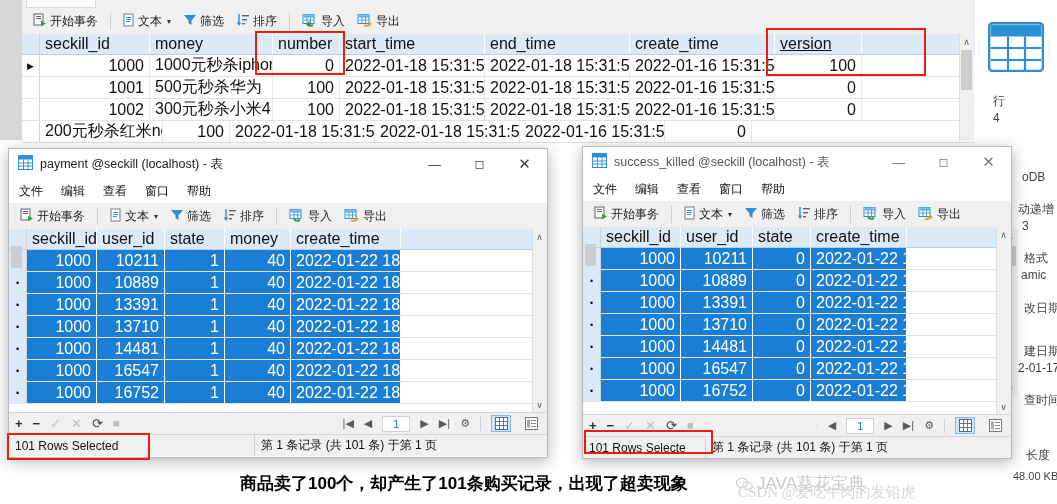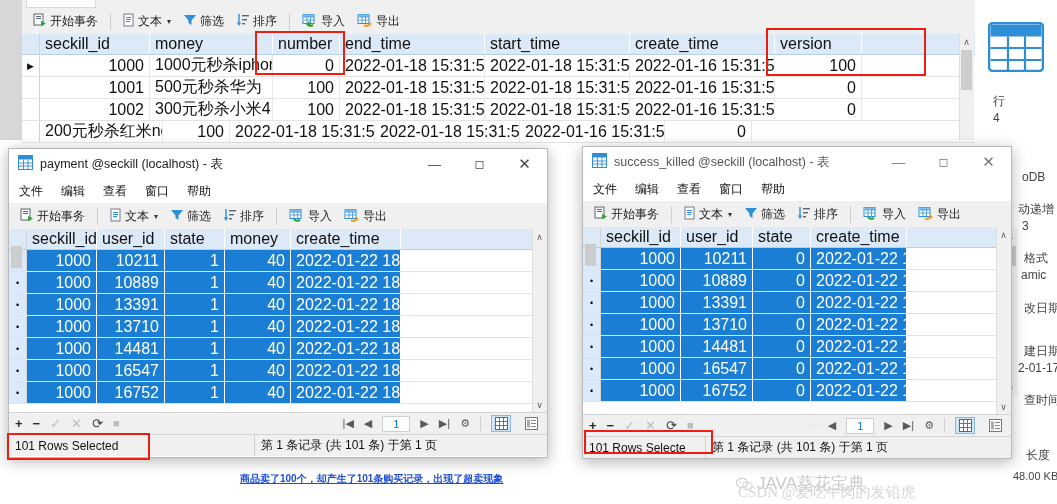--- a/index.html
+++ b/index.html
@@ -66,21 +66,21 @@
     border:1px solid #b9b9b9;
     box-shadow: 0 3px 14px rgba(0,0,0,0.30);
   }
   .titlebar { display:flex; align-items:center; height:30px; background:#fff; padding-left:9px; }
   .titlebar .ttl { font-size:12.5px; color:#222; margin-left:7px; white-space:nowrap;}
   .wbtns { margin-left:auto; display:flex; height:100%; }
   .wbtn { width:45px; height:30px; display:flex; align-items:center; justify-content:center; color:#444; }
 
   .redbox { position:absolute; border:2.5px solid #f01c0f; pointer-events:none; }
 
-  .annot { position:absolute; color:#1d4ed8; font-size:10px; font-weight:bold; white-space:nowrap;text-decoration:underline; }
+  .annot { position:absolute; color:#000000; font-size:17px; font-weight:bold; white-space:nowrap; }
   .wm { position:absolute; color:#c9c9c9; font-size:17px; white-space:nowrap; }
   .wm2 { position:absolute; color:#d6d6d6; font-size:15px; white-space:nowrap; }
 
   .side-label { position:absolute; font-size:12px; color:#444; white-space:nowrap; }
   .sbar-v { position:absolute; background:#f0f0f0; border-left:1px solid #dedede; width:15px; }
   .sbar-thumb { position:absolute; background:#cdcdcd; width:11px; left:2px; }
   .sbar-arrow { position:absolute; width:15px; height:15px; display:flex; align-items:center;
                 justify-content:center; font-size:9px; color:#606060;}
 </style>
 </head>
@@ -165,24 +165,24 @@
         <span>导出</span>
       </div>
     </div>
 
     <div style="position:absolute;left:22px;top:34px;width:1015px;height:106px;background:#fff;">
       <div class="grid-head" style="width:1015px;">
         <div class="rowhdr" style="background:#dce9f7;"></div>
         <div class="cell" style="width:110px;">seckill_id</div>
         <div class="cell" style="width:123px;">money</div>
         <div class="cell" style="width:67px;">number</div>
+        <div class="cell" style="width:145px;">start_time</div>
         <div class="cell" style="width:145px;">end_time</div>
-        <div class="cell" style="width:145px;">start_time</div>
         <div class="cell" style="width:145px;">create_time</div>
-        <div class="cell" style="width:87px;">version</div>
+        <div class="cell" style="width:87px;text-decoration:underline;">version</div>
         <div class="cell" style="flex:1;"></div>
       </div>
       <div id="bg-rows">
           <div class="row">
             <div class="rowhdr" style="background: rgb(255, 255, 255);">▶</div>
             <div class="cell num" style="width: 110px;">1000</div>
             <div class="cell" style="width: 123px;">1000元秒杀iphone8</div>
             <div class="cell num" style="width: 67px;">0</div>
             <div class="cell" style="width: 145px;">2022-01-18 15:31:53</div>
             <div class="cell" style="width: 145px;">2022-01-18 15:31:53</div>

